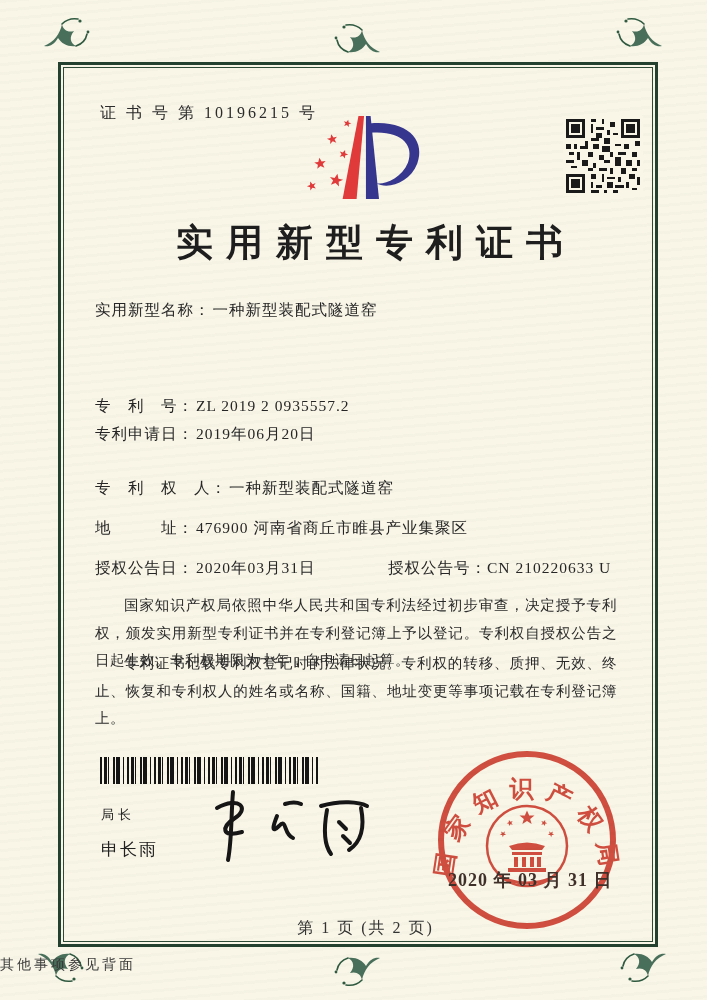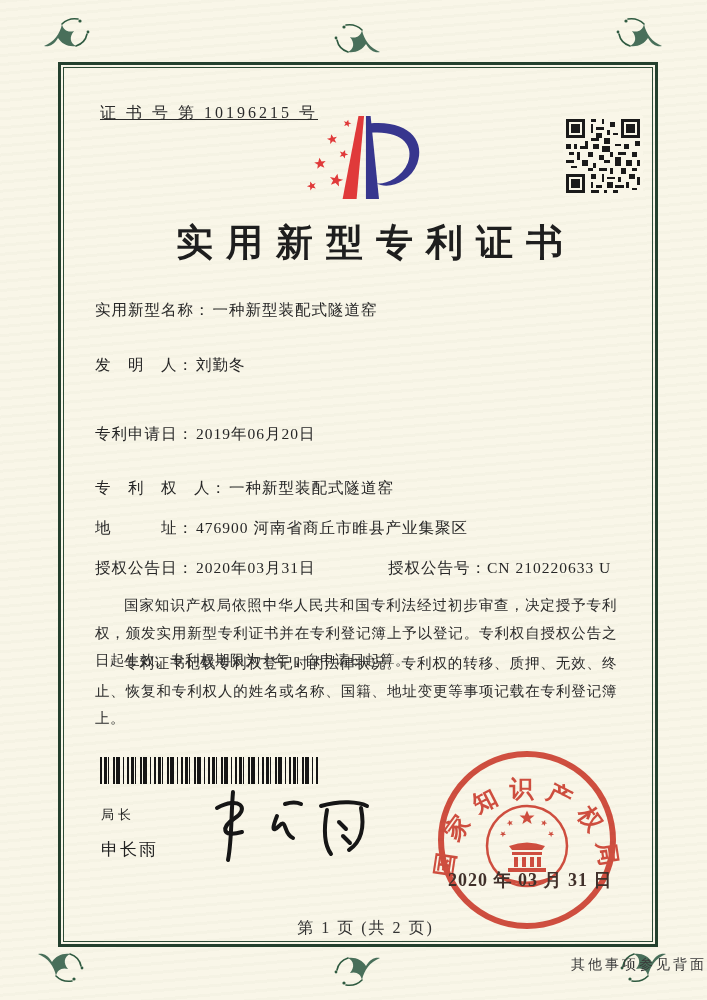--- a/index.html
+++ b/index.html
@@ -21,21 +21,21 @@
     border:3px solid #24402e;
     box-sizing:border-box;
   }
   .frame-inner{
     position:absolute;left:2px;top:2px;right:2px;bottom:2px;
     border:1px solid #2c4a36;
   }
   .ornament{position:absolute;color:#2f5a40;}
   .cert-no{
     position:absolute;left:100px;top:103px;
-    font-size:16px;color:#2b2b2b;letter-spacing:3px;text-decoration:underline;
+    font-size:16px;color:#2b2b2b;letter-spacing:3px;
   }
   .logo{position:absolute;left:295px;top:110px;}
   .qr{position:absolute;left:563px;top:116px;width:80px;height:80px;}
   .title{
     position:absolute;left:16px;top:218px;width:707px;
     text-align:center;font-size:37px;font-weight:bold;color:#1e1e1e;
     letter-spacing:13px;text-indent:13px;
   }
   .field{
     position:absolute;left:95px;
@@ -65,21 +65,21 @@
   .seal{position:absolute;left:418px;top:746px;mix-blend-mode:multiply;}
   .seal-date{
     position:absolute;left:448px;top:868px;
     font-size:18px;color:#40302a;letter-spacing:1px;font-weight:bold;white-space:nowrap;
   }
   .page-footer{
     position:absolute;left:12px;top:918px;width:707px;text-align:center;
     font-size:16px;color:#333;letter-spacing:2px;
   }
   .backside-note{
-    position:absolute;left:0;top:956px;width:707px;text-align:right;
+    position:absolute;left:0;top:956px;width:707px;text-align:left;
     font-size:14px;color:#3a3a3a;letter-spacing:3px;
   }
 </style>
 </head>
 <body>
 
 <div class="page">
 
   <svg width="0" height="0" style="position:absolute">
     <defs>
@@ -196,22 +196,22 @@
         <rect x="15" y="27" width="1" height="1"></rect>
         <rect x="18" y="27" width="2" height="1"></rect>
     </g>
   </svg>
 
   <div class="title">实用新型专利证书</div>
 
   <div class="field" style="top:300px">
     <span class="lbl">实用新型名称：</span><span class="val">一种新型装配式隧道窑</span>
   </div>
-  <div class="field" style="top:355px">
-    <span class="lbl">发　明　人：</span><span class="val">刘勤冬</span>
+  <div class="field" style="top:396px">
+    <span class="lbl">专　利　号：</span><span class="val">ZL 2019 2 0935557.2</span>
   </div>
   <div class="field" style="top:424px">
     <span class="lbl">专利申请日：</span><span class="val">2019年06月20日</span>
   </div>
   <div class="field" style="top:478px">
     <span class="lbl">专　利　权　人：</span><span class="val">一种新型装配式隧道窑</span>
   </div>
   <div class="field" style="top:518px">
     <span class="lbl">地　　　址：</span><span class="val">476900 河南省商丘市睢县产业集聚区</span>
   </div>

